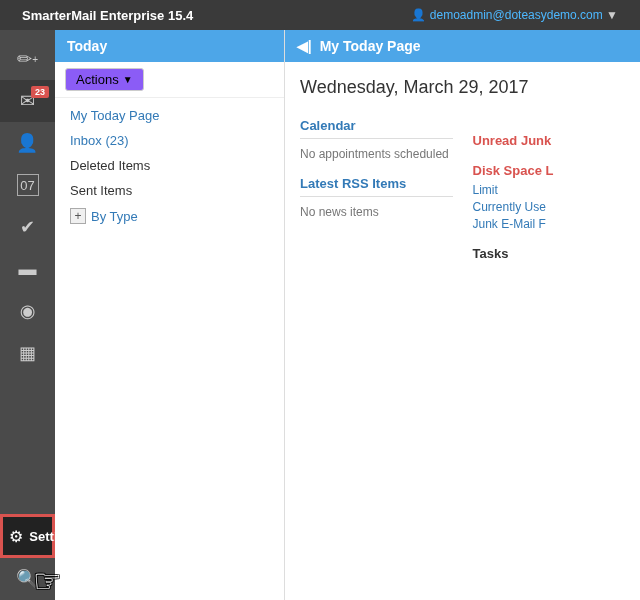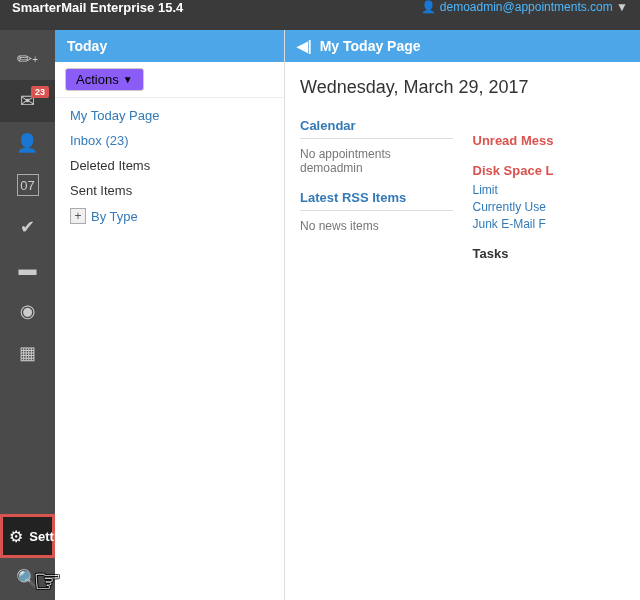--- a/index.html
+++ b/index.html
@@ -4,22 +4,23 @@
   <style>
     * { margin: 0; padding: 0; box-sizing: border-box; }
     body { font-family: Arial, sans-serif; font-size: 13px; width: 640px; height: 600px; overflow: hidden; background: #f0f0f0; }
 
     
     .top-bar {
       background: #3a3a3a;
       color: #fff;
       height: 30px;
       display: flex;
+      align-items: center;
       justify-content: space-between;
-      padding: 0 12px;
+      padding: 0 22px;
       font-size: 13px;
     }
     .top-bar-title { font-weight: bold; }
     .top-bar-user { font-size: 12px; color: #ccc; }
     .top-bar-user span { color: #4db8ff; }
 
     
     .main-layout {
       display: flex;
       height: 570px;
@@ -213,21 +214,21 @@
     .section-text { color: #777; font-size: 12px; margin-bottom: 15px; }
     .section-link { color: #337ab7; font-size: 12px; margin-bottom: 3px; }
     .tasks-title { color: #333; font-weight: bold; font-size: 13px; margin-top: 15px; margin-bottom: 5px; }
   </style>
 </head>
 <body>
 
 <div class="top-bar">
   <span class="top-bar-title">SmarterMail Enterprise 15.4</span>
   <span class="top-bar-user">
-    👤 <span>demoadmin@appointments.com</span> ▼
+    👤 <span>demoadmin@doteasydemo.com</span> ▼
   </span>
 </div>
 
 <div class="main-layout">
 
   <div class="sidebar-icons">
     <div class="sidebar-icon-item">
       <div class="icon-svg">✏ <span style="font-size:10px;">+</span></div>
     </div>
     <div class="sidebar-icon-item active">
@@ -287,27 +288,27 @@
     <div class="content-header">
       <span style="cursor:pointer;">◀|</span>
       <span>My Today Page</span>
     </div>
     <div class="content-body">
       <div class="date-heading">Wednesday, March 29, 2017</div>
       <div class="two-col">
 
         <div class="col">
           <div class="section-title">Calendar</div>
-          <div class="section-text">No appointments demoadmin</div>
+          <div class="section-text">No appointments scheduled</div>
           <div class="section-title">Latest RSS Items</div>
           <div class="section-text">No news items</div>
         </div>
 
         <div class="col">
-          <div class="section-subtitle">Unread Mess</div>
+          <div class="section-subtitle">Unread Junk</div>
           <div class="section-subtitle">Disk Space L</div>
           <div class="section-link">Limit</div>
           <div class="section-link">Currently Use</div>
           <div class="section-link">Junk E-Mail F</div>
           <div class="tasks-title">Tasks</div>
         </div>
       </div>
     </div>
   </div>
 

